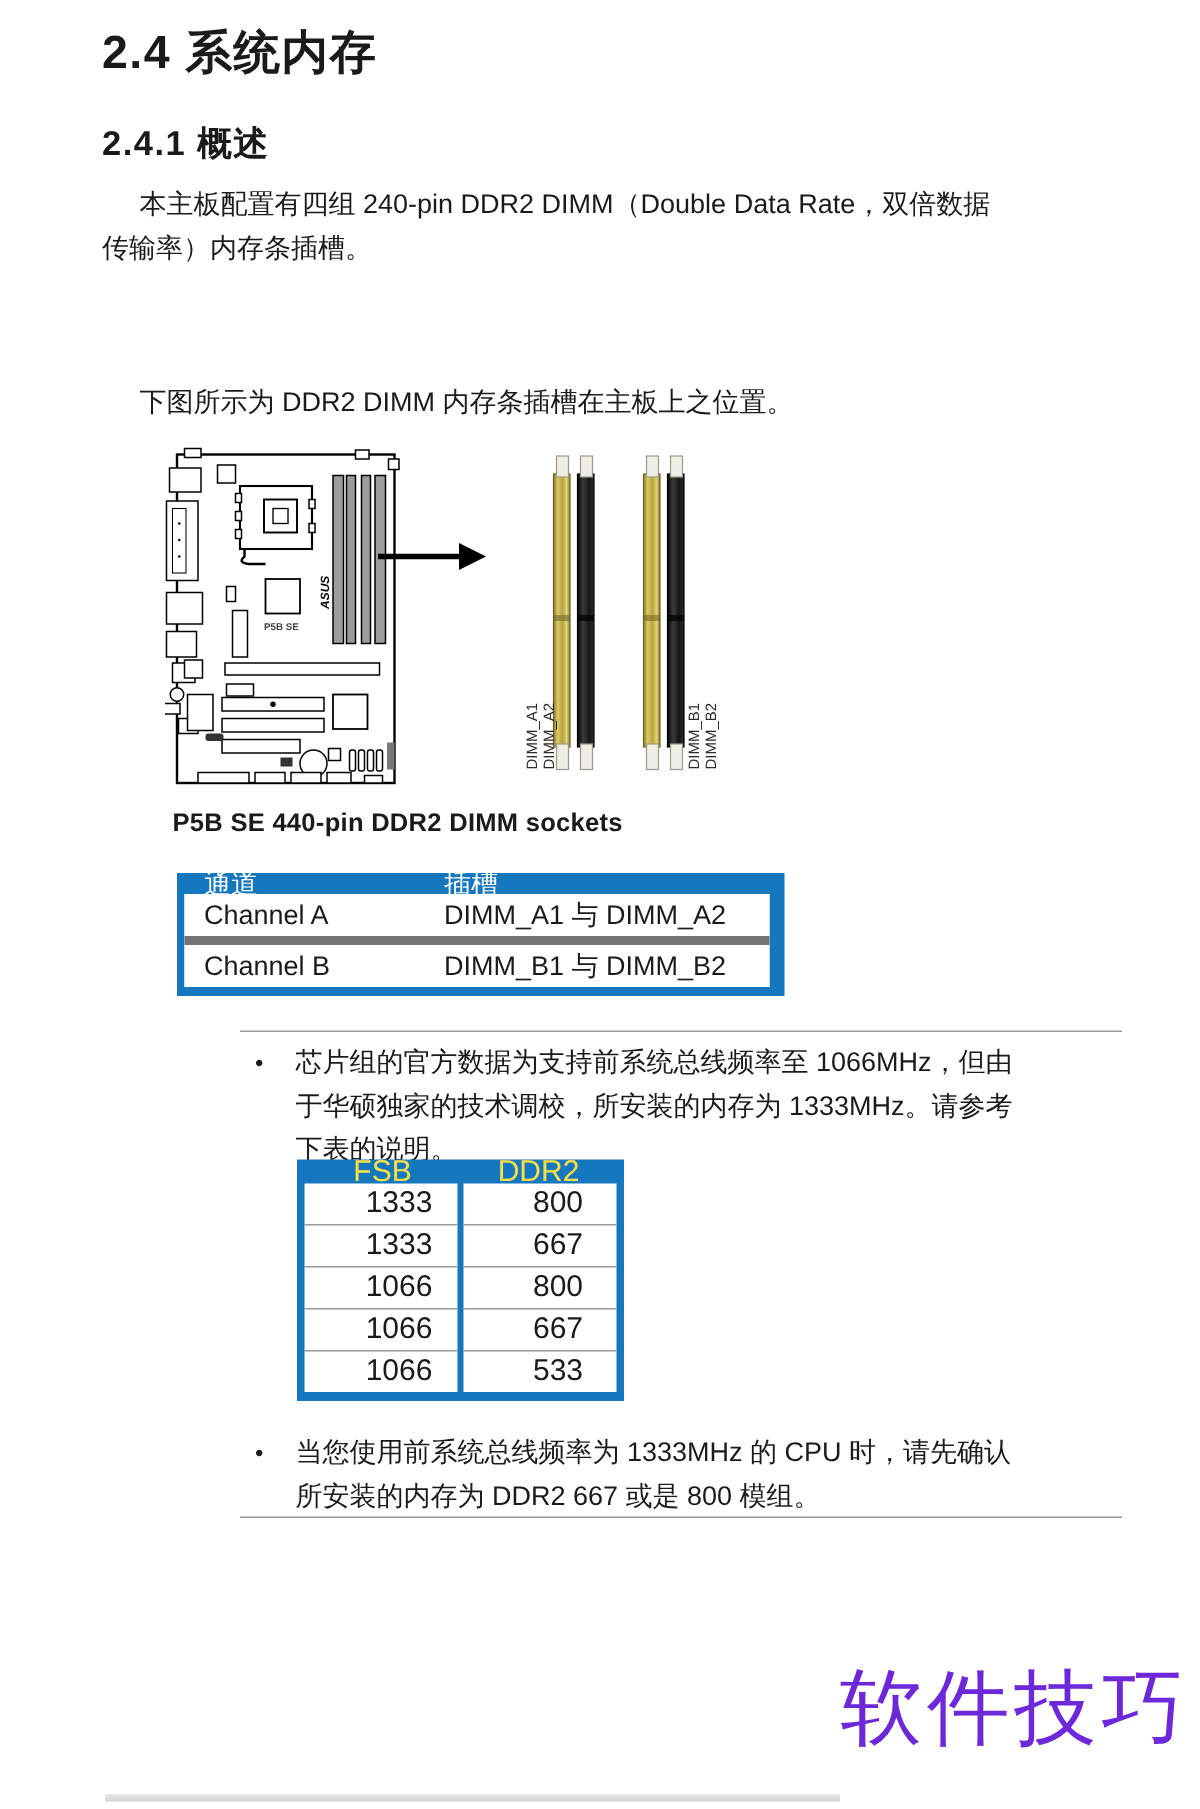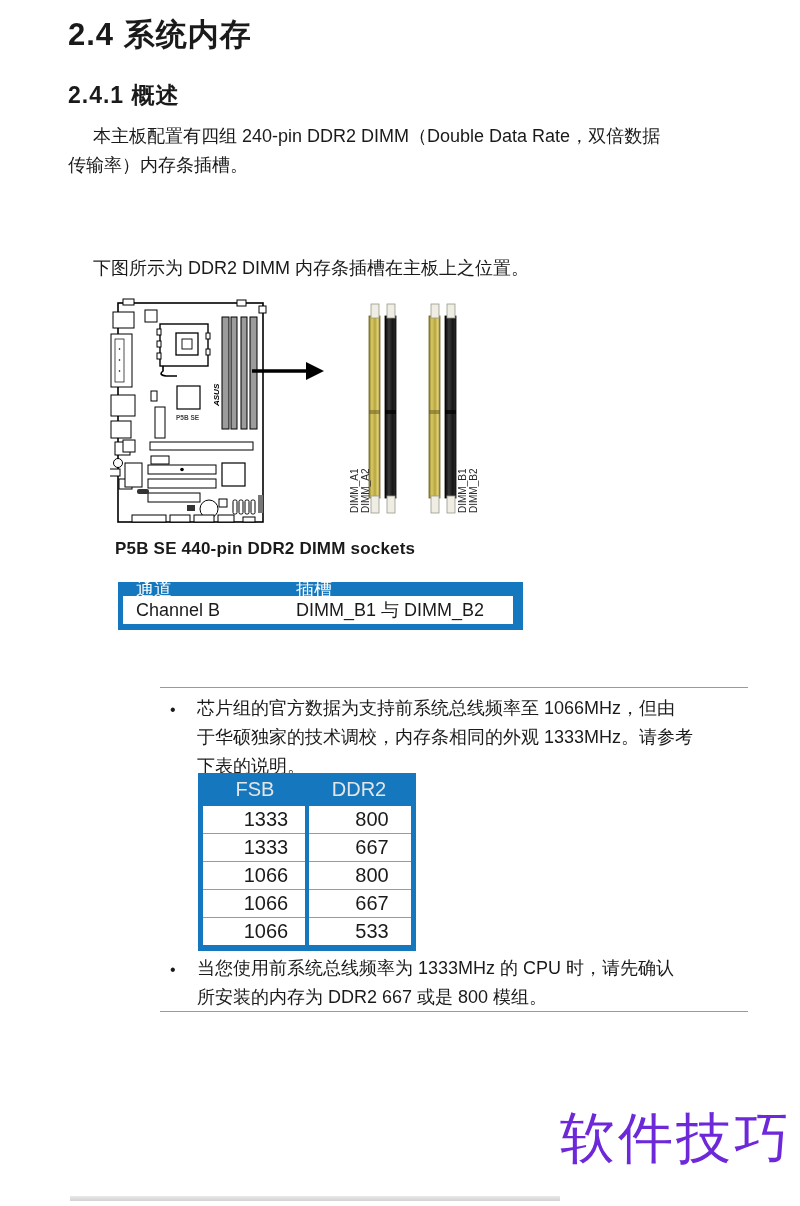--- a/index.html
+++ b/index.html
@@ -36,21 +36,21 @@
              border-top:1px solid #9a9a9a;border-bottom:1px solid #9a9a9a;}
   .note{position:absolute;left:170px;width:578px;display:flex;font-size:18px;line-height:29px;}
   .note1{top:694px;}
   .note2{top:954px;}
   .bullet{width:27px;flex:none;font-size:16px;padding-top:1px;}
   .note-text{white-space:pre-line;}
 
   
   .fsb-table{position:absolute;left:198px;top:773px;width:218px;box-sizing:border-box;
              background:#1577BD;padding:0 5px 6px 5px;}
-  .fsb-header{display:flex;height:33px;align-items:center;color:#e5e5e5;font-size:20px;}
+  .fsb-header{display:flex;height:16px;align-items:center;color:#fde047;font-size:20px;}
   .fsb-hcell{flex:1;text-align:center;}
   .fsb-row{display:flex;column-gap:4px;}
   .fsb-cell{flex:1;background:#fff;text-align:center;font-size:20px;height:27px;line-height:27px;padding-left:24px;}
   .fsb-row + .fsb-row .fsb-cell{border-top:1px solid #9a9a9a;}
 
   .watermark{position:absolute;left:560px;top:1102px;font-size:55px;letter-spacing:3px;
              color:#6d28d9;white-space:nowrap;}
 
   .bottom-bar{position:absolute;left:70px;top:1196px;width:490px;height:5px;
               background:linear-gradient(#E9E9E9,#D2D2D2);}
@@ -205,32 +205,36 @@
 
   <div class="caption">P5B SE 440-pin DDR2 DIMM sockets</div>
 
   <div class="channel-table">
     <div class="ct-header">
       <div class="ct-hcell ct-col1">通道</div>
       <div class="ct-hcell">插槽</div>
     </div>
     <div class="ct-body">
       <div class="ct-row">
+        <div class="ct-cell ct-col1">Channel A</div>
+        <div class="ct-cell">DIMM_A1 与 DIMM_A2</div>
+      </div>
+      <div class="ct-row">
         <div class="ct-cell ct-col1">Channel B</div>
         <div class="ct-cell">DIMM_B1 与 DIMM_B2</div>
       </div>
     </div>
   </div>
 
   <div class="notes-box"></div>
 
   <div class="note note1">
     <span class="bullet">•</span>
     <div class="note-text">芯片组的官方数据为支持前系统总线频率至 1066MHz，但由
-于华硕独家的技术调校，内存条相同的外观 1333MHz。请参考
+于华硕独家的技术调校，所安装的内存为 1333MHz。请参考
 下表的说明。</div>
   </div>
 
   <div class="fsb-table">
     <div class="fsb-header">
       <div class="fsb-hcell">FSB</div>
       <div class="fsb-hcell">DDR2</div>
     </div>
     <div class="fsb-row">
       <div class="fsb-cell">1333</div>

